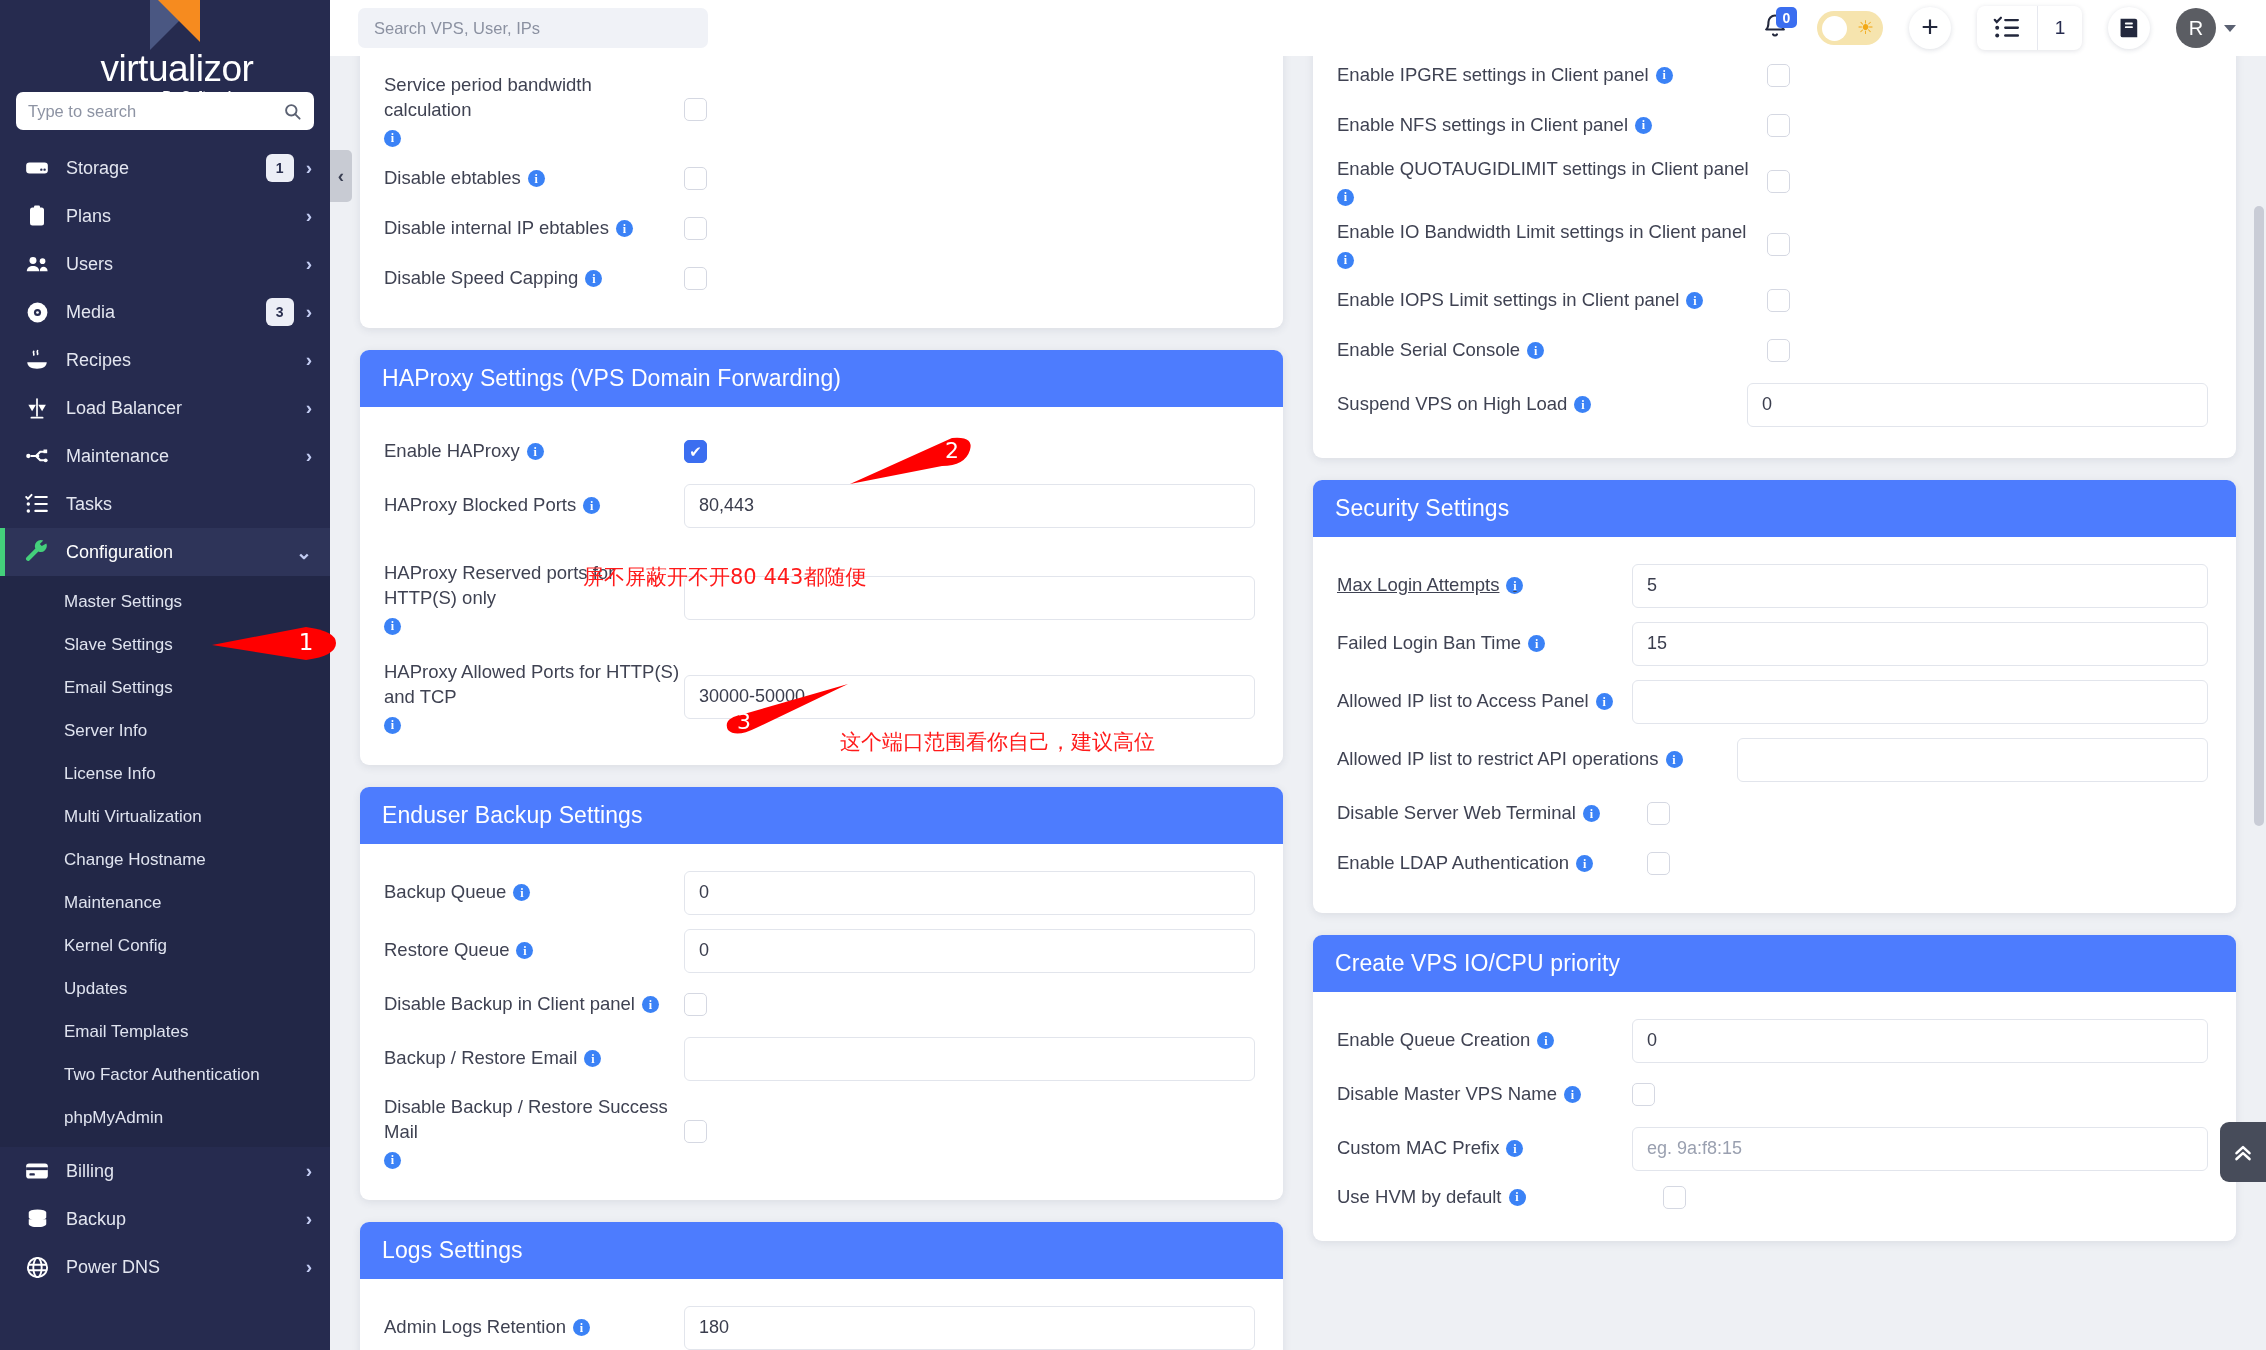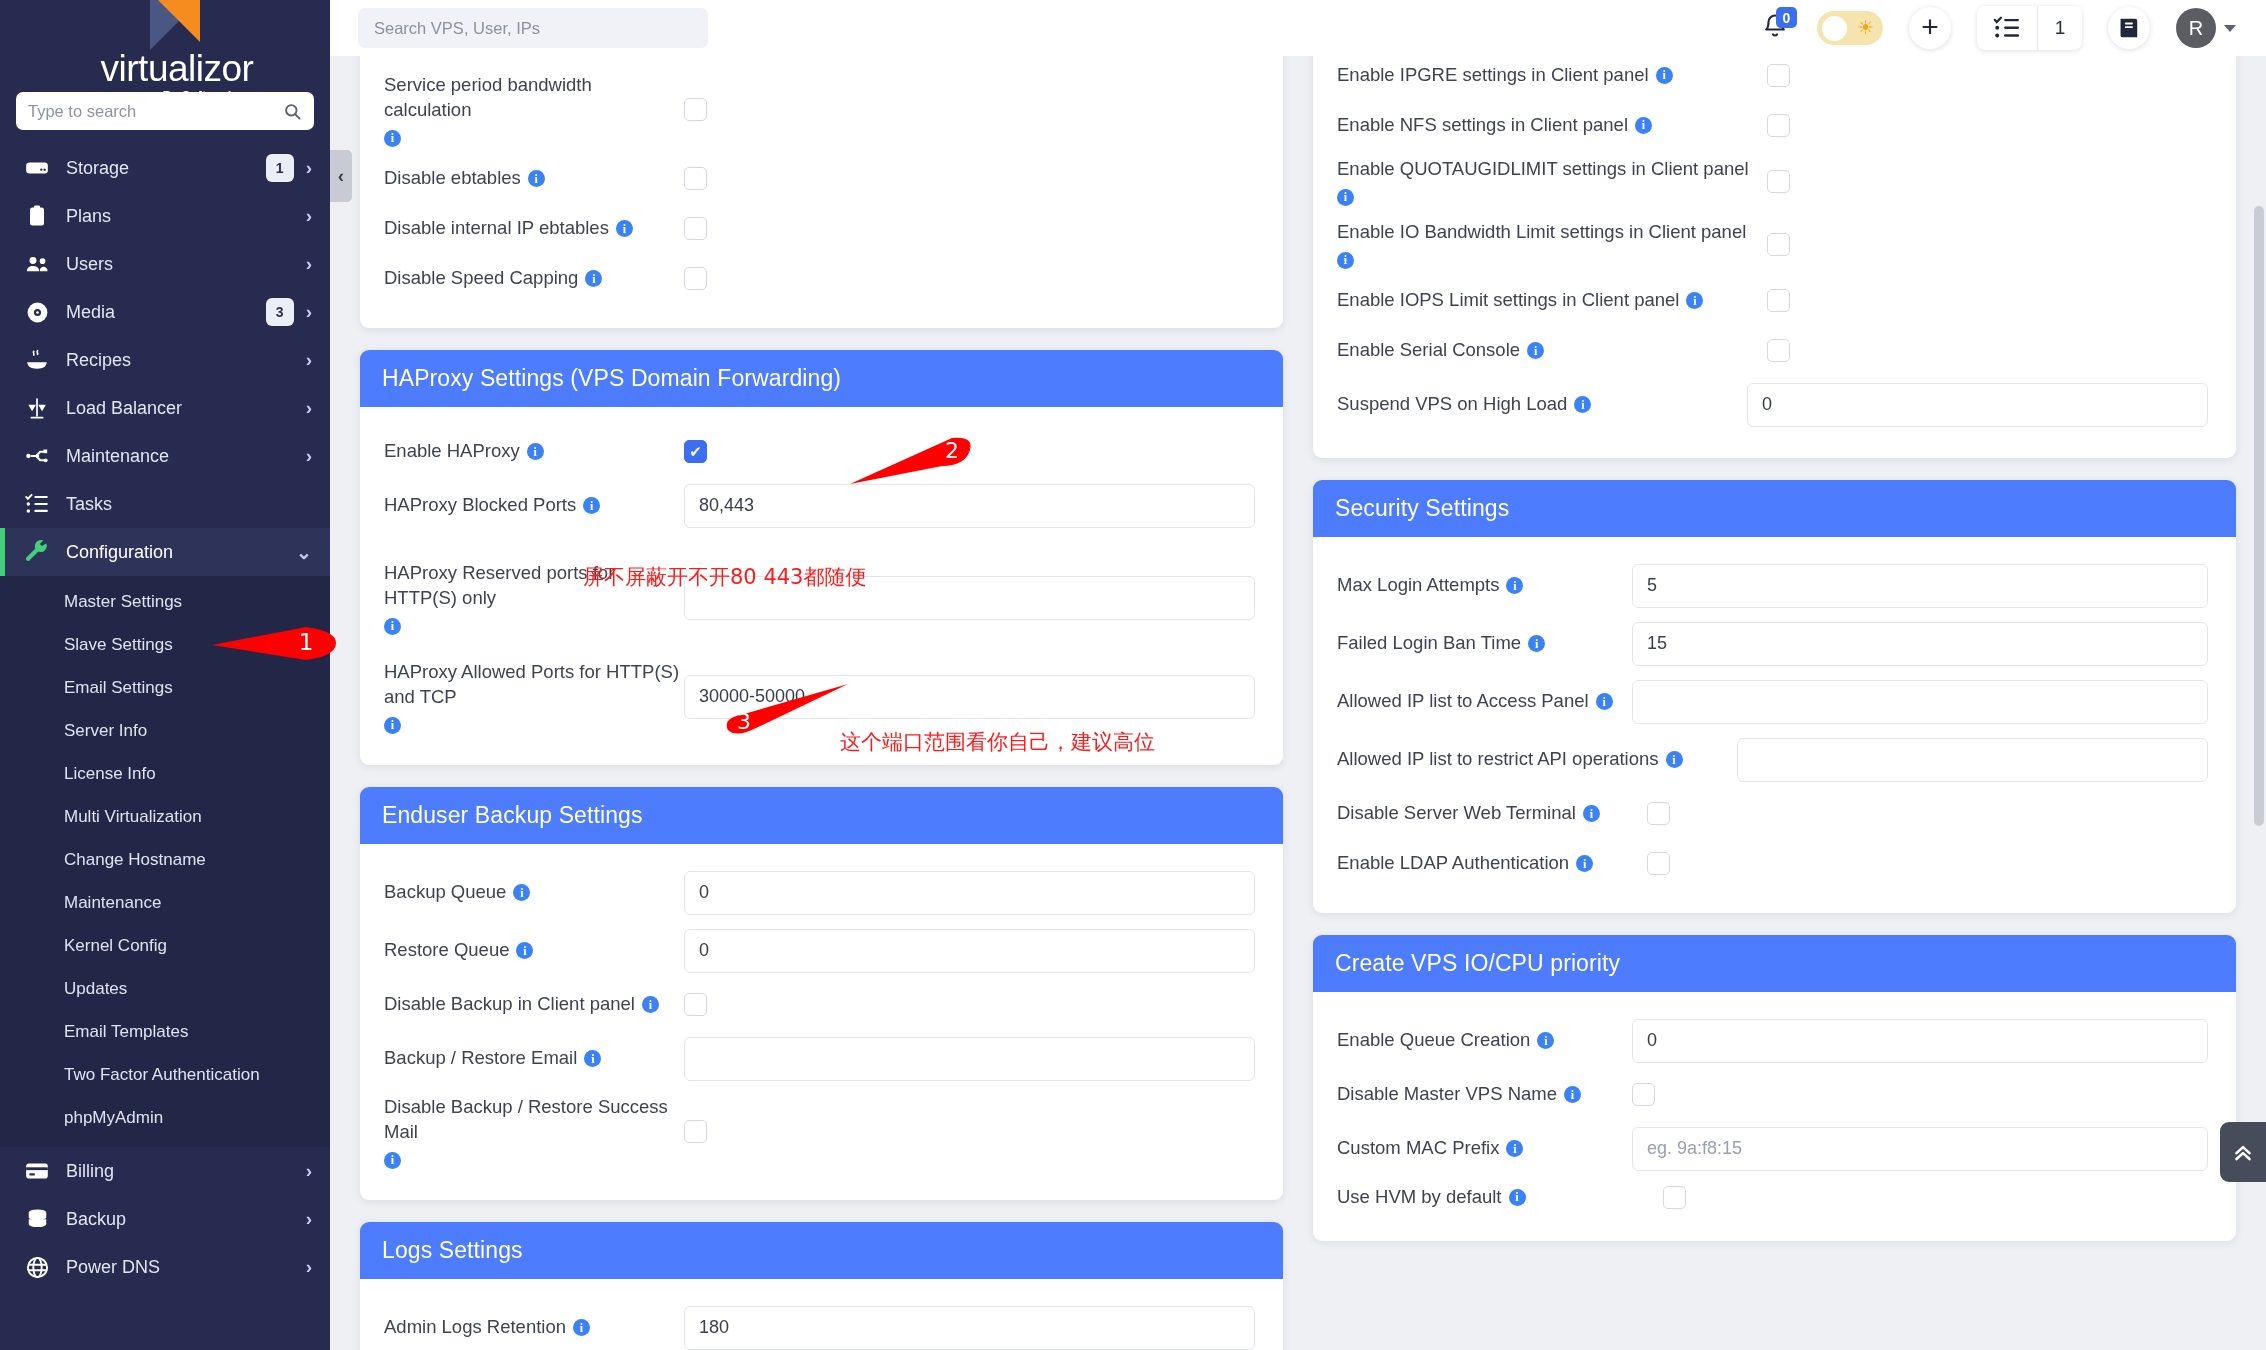--- a/index.html
+++ b/index.html
@@ -745,21 +745,21 @@
                   <input class="txt" value="0" style="">
                 </div>
             </div>
           </div>
         </div>
 
         <div class="card">
           <div class="card-head">Security Settings</div>
           <div class="card-body">
             <div class="row">
-              <div class="lbl" style="width:295px;">
+              <div class="lbl" style="width:295px;text-decoration:underline;">
                 <span>Max Login Attempts</span>
                 <span class="info-i">i</span>
               </div>
               <div class="ctl wide">
                   <input class="txt" value="5" style="">
                 </div>
             </div>
             <div class="row">
               <div class="lbl" style="width:295px;">
                 <span>Failed Login Ban Time</span>

